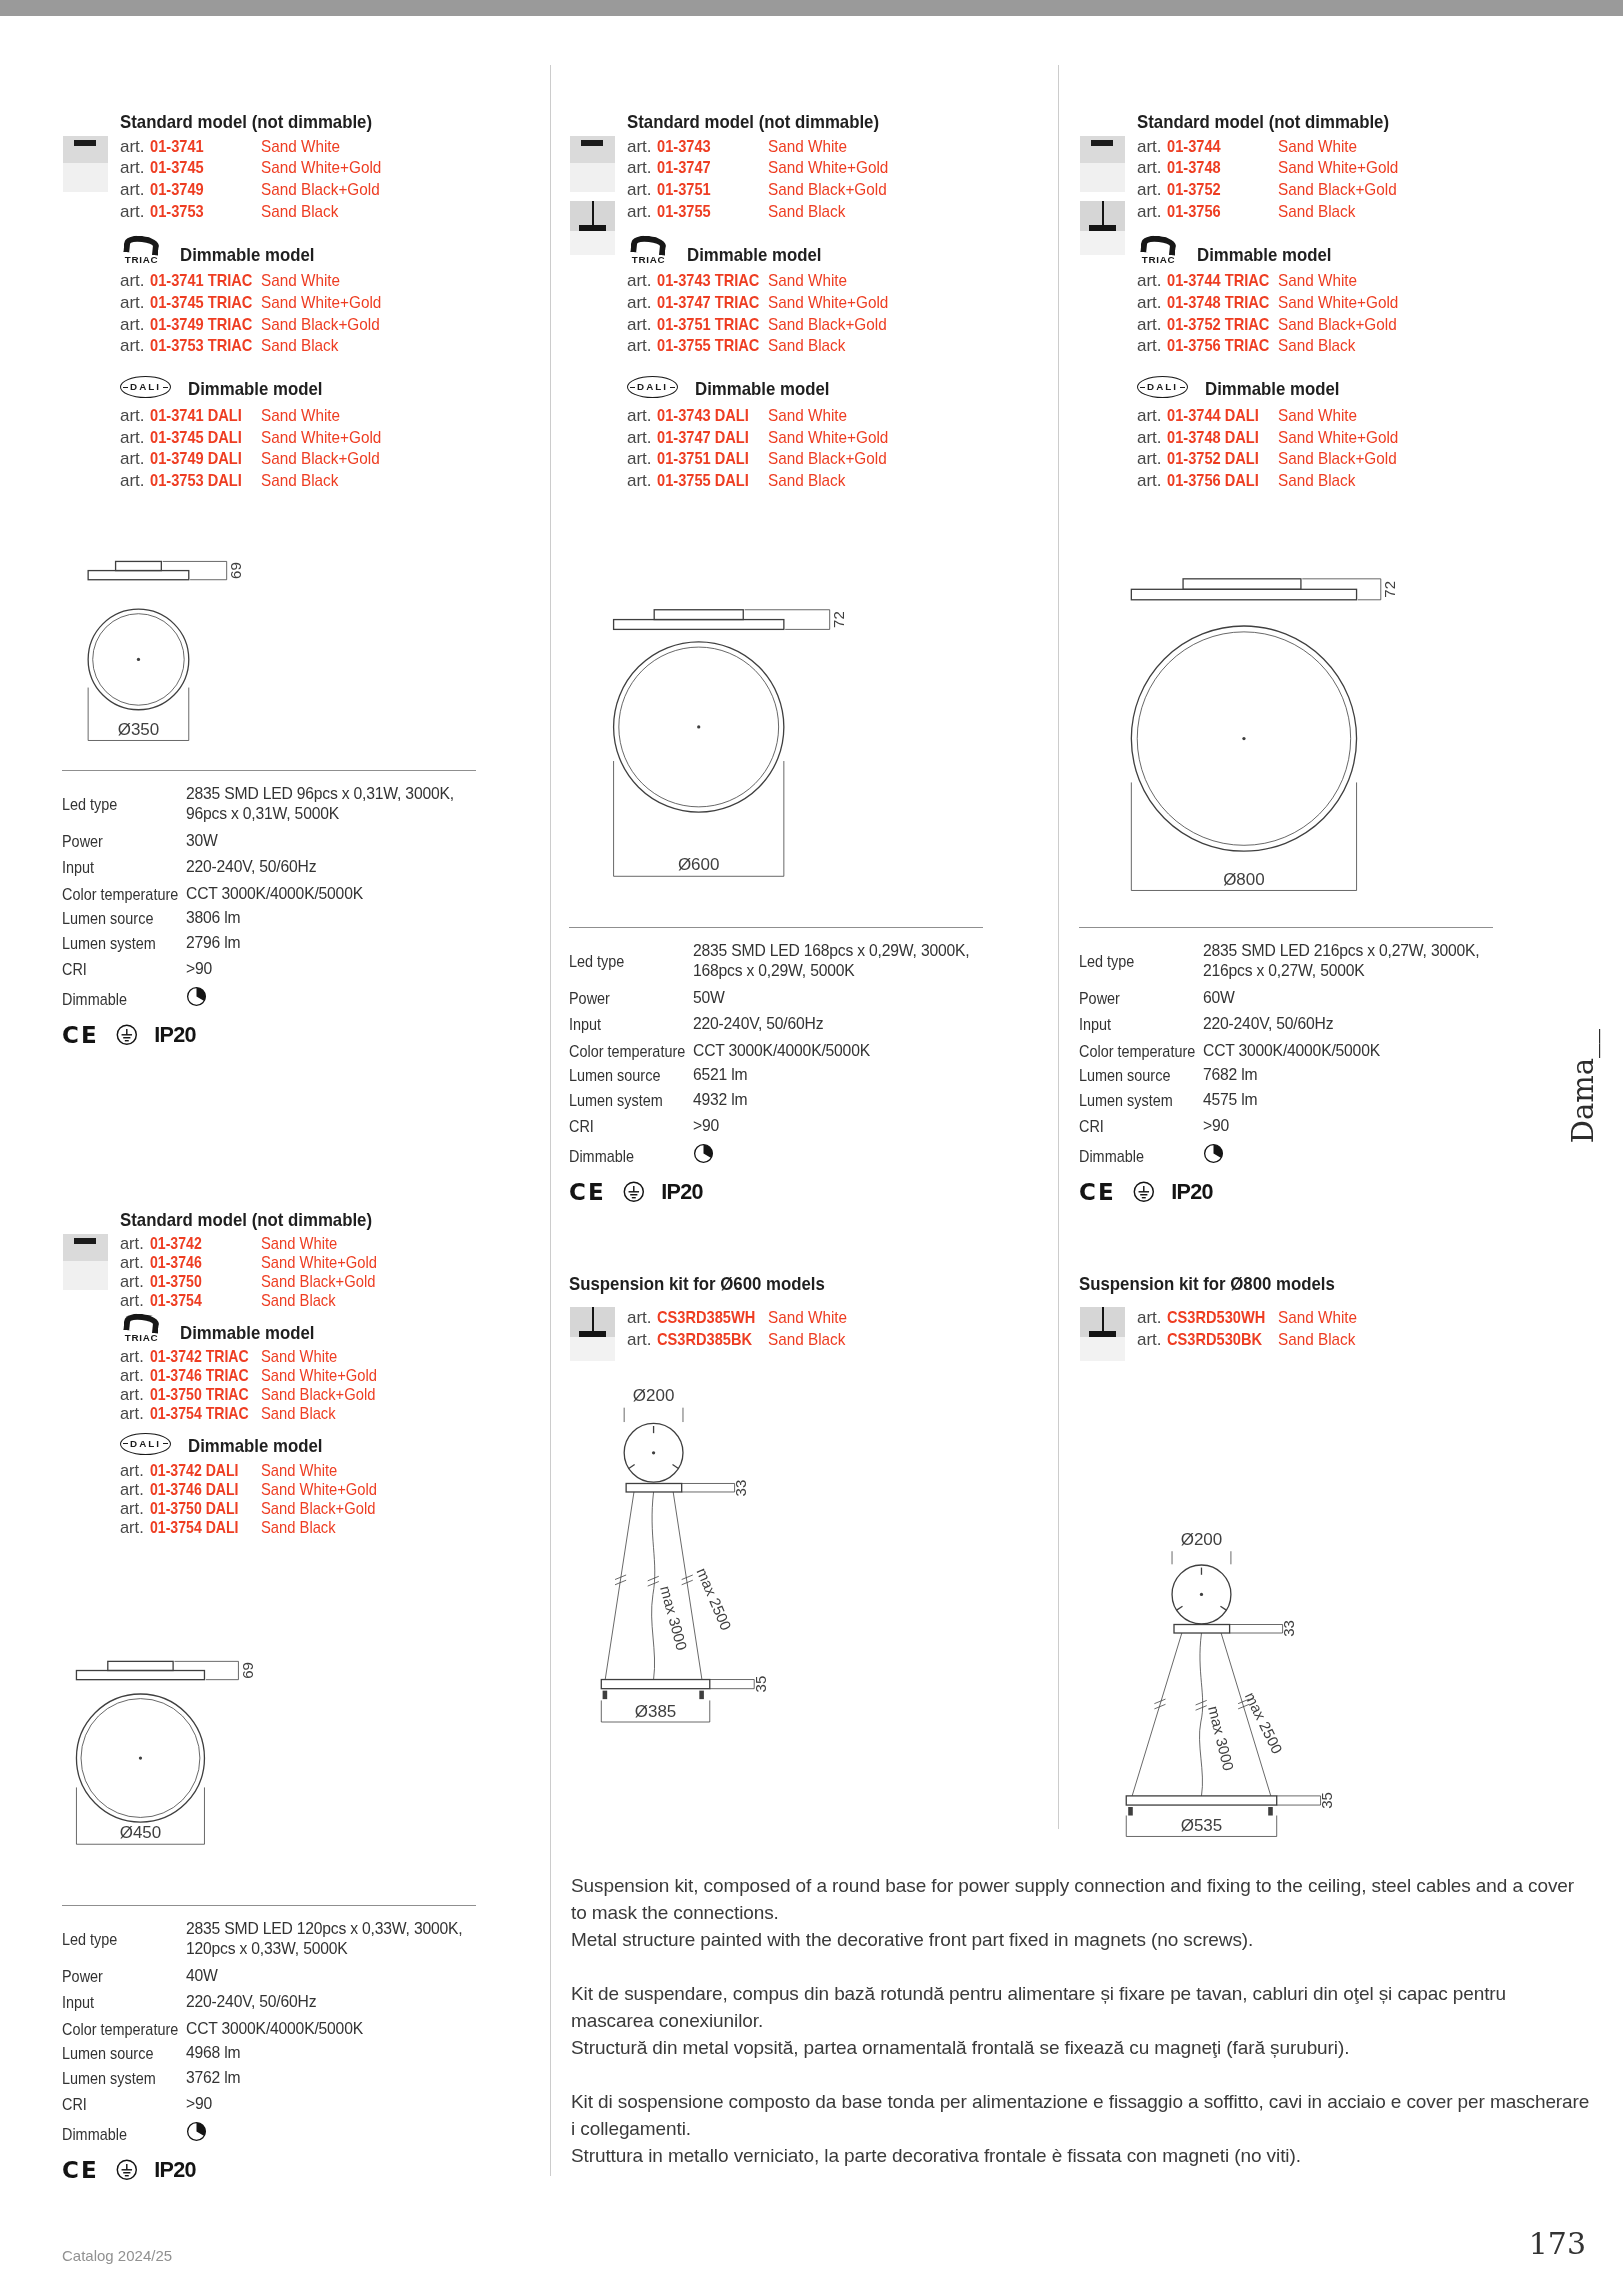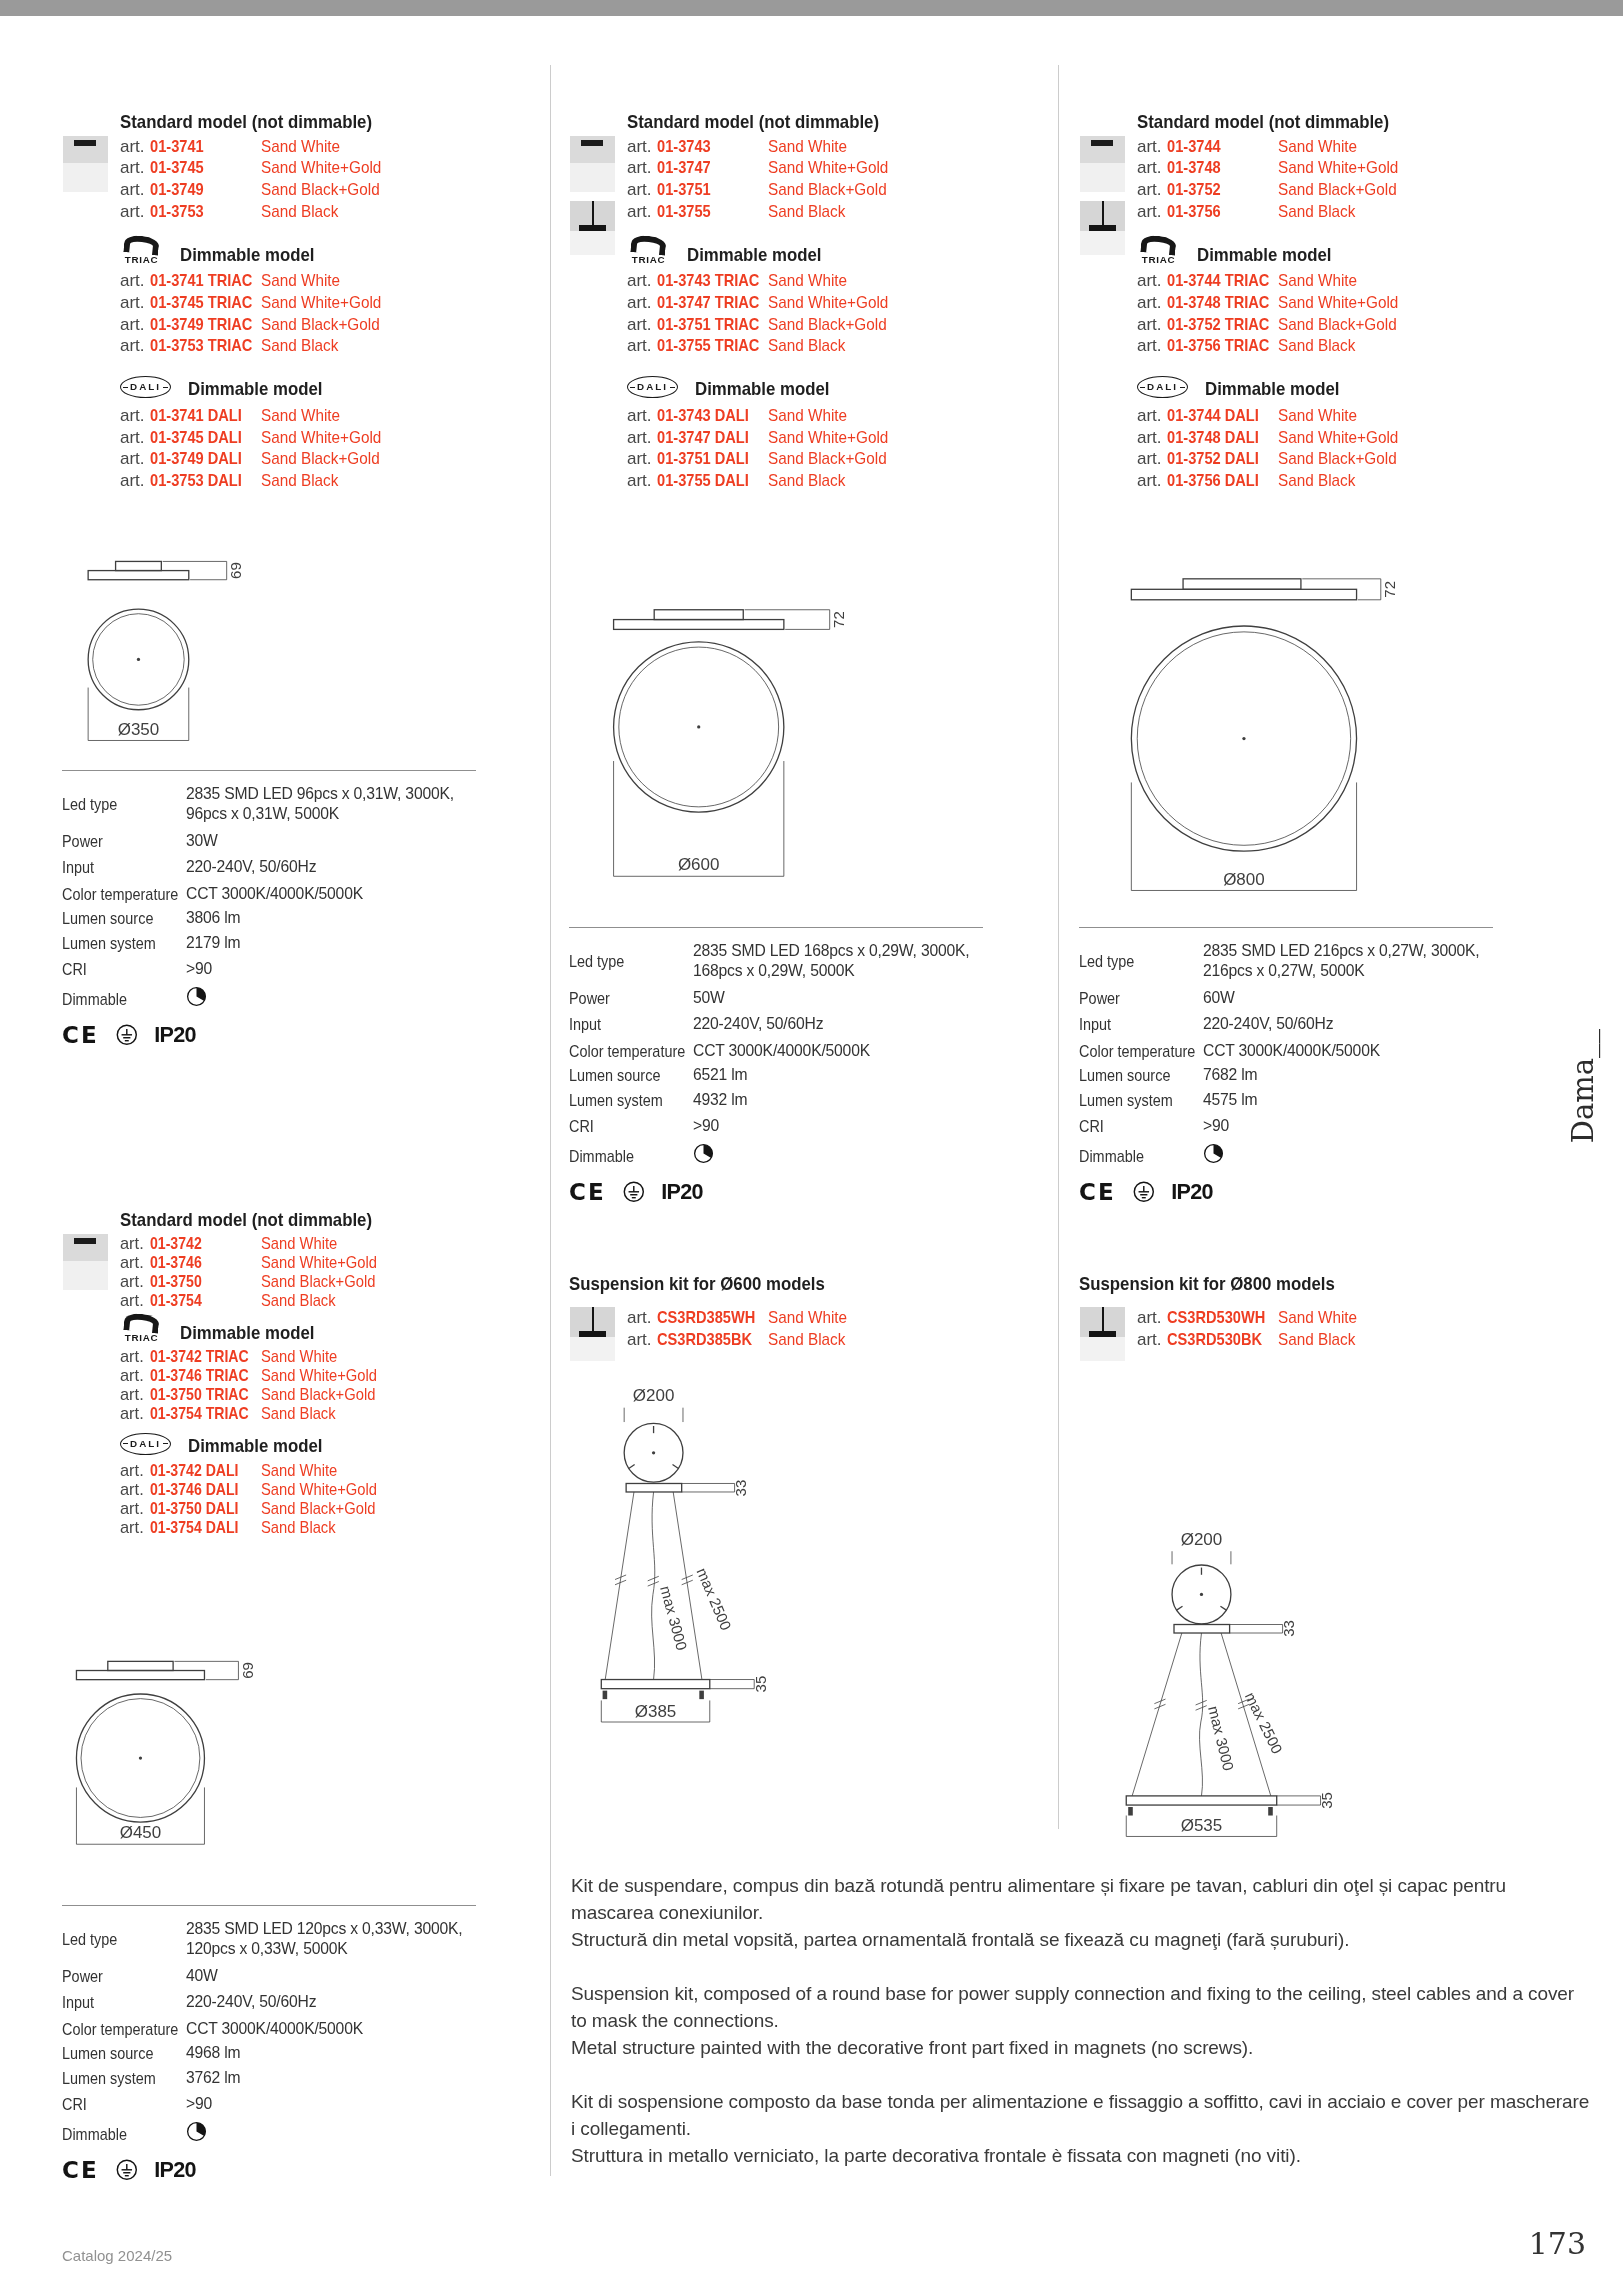--- a/index.html
+++ b/index.html
@@ -195,21 +195,21 @@
     <div class="spec-row g">
         <div class="spec-label">Color temperature</div>
         <div class="spec-value">CCT 3000K/4000K/5000K</div>
       </div>
     <div class="spec-row">
         <div class="spec-label">Lumen source</div>
         <div class="spec-value">3806 lm</div>
       </div>
     <div class="spec-row">
         <div class="spec-label">Lumen system</div>
-        <div class="spec-value">2179 lm</div>
+        <div class="spec-value">2796 lm</div>
       </div>
     <div class="spec-row g">
         <div class="spec-label">CRI</div>
         <div class="spec-value">&gt;90</div>
       </div>
     <div class="spec-row g">
         <div class="spec-label">Dimmable</div>
         <div class="spec-value"><svg width="21" height="21" viewBox="0 0 32 32">
             <circle cx="16" cy="16" r="13.5" fill="none" stroke="#141414" stroke-width="2"></circle>
             <path d="M16 16 L16 2.5 A13.5 13.5 0 0 1 27.7 22.8 Z" fill="#141414"></path>
@@ -793,26 +793,26 @@
       <line class="thin" x1="55" y1="438" x2="55" y2="470"></line>
       <line class="thin" x1="285" y1="438" x2="285" y2="470"></line>
       <line class="thin" x1="55" y1="470" x2="285" y2="470"></line>
     </g>
     <text class="dim-t" x="370" y="415" text-anchor="middle" transform="rotate(-90 370 415)">35</text>
     <text class="dia-t" x="170" y="462" text-anchor="middle">Ø535</text>
   </svg>
 
   <div class="desc" style="left:571px;top:1856px">
     <p>
+      <span style="display:block">Suspension kit, composed of a round base for power supply connection and fixing to the ceiling, steel cables and a cover to mask the connections.</span>
+      <span style="display:block">Metal structure painted with the decorative front part fixed in magnets (no screws).</span>
+    </p>
+    <p>
       <span style="display:block">Kit de suspendare, compus din bază rotundă pentru alimentare și fixare pe tavan, cabluri din oţel și capac pentru mascarea conexiunilor.</span>
       <span style="display:block">Structură din metal vopsită, partea ornamentală frontală se fixează cu magneţi (fară șuruburi).</span>
-    </p>
-    <p>
-      <span style="display:block">Suspension kit, composed of a round base for power supply connection and fixing to the ceiling, steel cables and a cover to mask the connections.</span>
-      <span style="display:block">Metal structure painted with the decorative front part fixed in magnets (no screws).</span>
     </p>
     <p>
       <span style="display:block">Kit di sospensione composto da base tonda per alimentazione e fissaggio a soffitto, cavi in acciaio e cover per mascherare i collegamenti.</span>
       <span style="display:block">Struttura in metallo verniciato, la parte decorativa frontale è fissata con magneti (no viti).</span>
     </p>
   </div>
 
   <div class="family" style="left:1566px;top:1013px">Dama__</div>
   <div class="footer-catalog" style="left:62px;top:2231px">Catalog 2024/25</div>
   <div class="page-num" style="right:37px;top:2210px">173</div>

